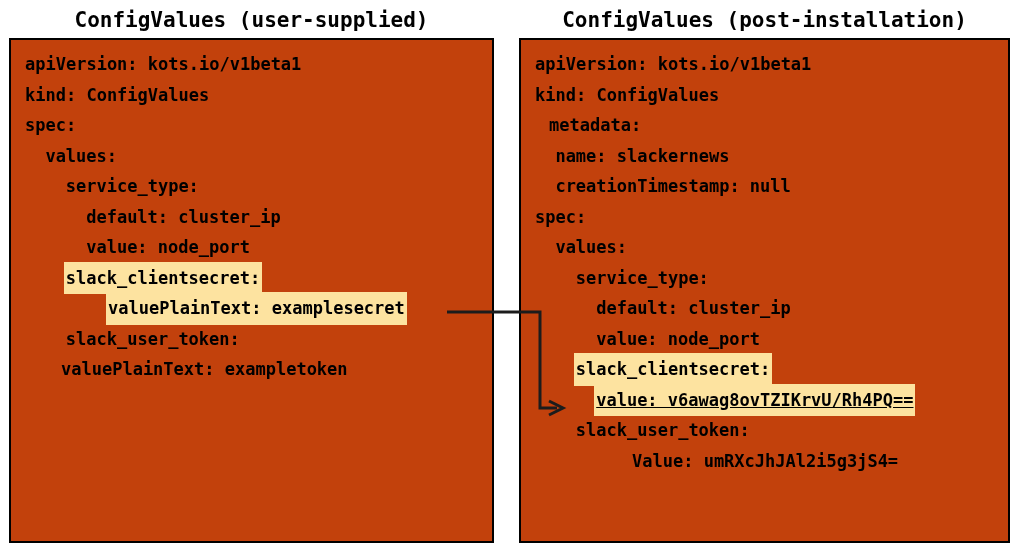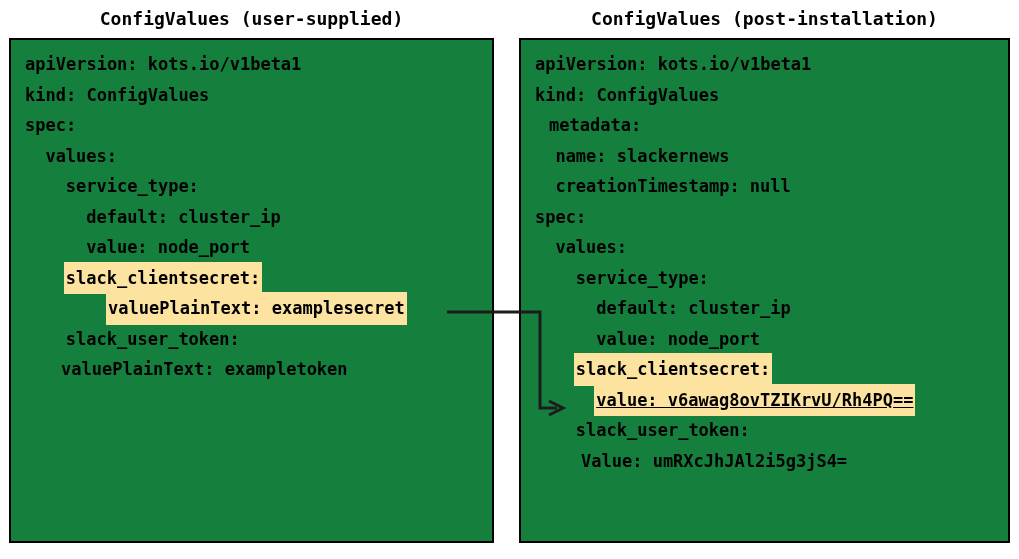--- a/index.html
+++ b/index.html
@@ -12,36 +12,36 @@
     height: 559px;
     position: relative;
     overflow: hidden;
     font-family: "DejaVu Sans Mono", monospace;
   }
 
   .panel-title {
     position: absolute;
     top: 8px;
     font-family: "DejaVu Sans Mono", monospace;
-    font-size: 18px;
+    font-size: 21px;
     font-weight: bold;
     color: #000000;
     letter-spacing: 0px;
     white-space: nowrap;
     text-align: center;
   }
   #title-left  { left: 9px;  width: 485px; }
   #title-right { left: 519px; width: 491px; }
 
   .code-box {
     position: absolute;
     top: 38px;
     height: 505px;
     box-sizing: border-box;
-    background: #15803d;
+    background: #c2410c;
     border: 2px solid #000000;
     overflow: hidden;
   }
   #box-left  { left: 9px;  width: 485px; }
   #box-right { left: 519px; width: 491px; }
 
   .code-lines {
     position: absolute;
     left: 12px;
     top: 8px;
@@ -108,21 +108,21 @@
         <div class="code-line"><span class="txt" style="margin-left: 20.4px;">name: slackernews</span></div>
         <div class="code-line"><span class="txt" style="margin-left: 20.4px;">creationTimestamp: null</span></div>
         <div class="code-line"><span class="txt" style="margin-left: 0px;">spec:</span></div>
         <div class="code-line"><span class="txt" style="margin-left: 20.4px;">values:</span></div>
         <div class="code-line"><span class="txt" style="margin-left: 40.8px;">service_type:</span></div>
         <div class="code-line"><span class="txt" style="margin-left: 61.2px;">default: cluster_ip</span></div>
         <div class="code-line"><span class="txt" style="margin-left: 61.2px;">value: node_port</span></div>
         <div class="code-line hl"><span class="txt" style="margin-left: 40.8px;">slack_clientsecret:</span></div>
         <div class="code-line hl"><span class="txt" style="margin-left: 61.2px; text-decoration: underline;">value: v6awag8ovTZIKrvU/Rh4PQ==</span></div>
         <div class="code-line"><span class="txt" style="margin-left: 40.8px;">slack_user_token:</span></div>
-        <div class="code-line"><span class="txt" style="margin-left: 46px;">Value: umRXcJhJAl2i5g3jS4=</span></div>
+        <div class="code-line"><span class="txt" style="margin-left: 97px;">Value: umRXcJhJAl2i5g3jS4=</span></div>
       </div>
   </div>
 
   <svg id="connector" viewBox="0 0 1019 559" width="1019" height="559">
     <polyline points="447,312 540,312 540,408 557,408" fill="none" stroke="#1c1c1c" stroke-width="3"></polyline>
     <polyline points="549,401 563,408 549,415" fill="none" stroke="#1c1c1c" stroke-width="3" stroke-linejoin="miter" stroke-linecap="butt"></polyline>
   </svg>
 
 </div>
 

